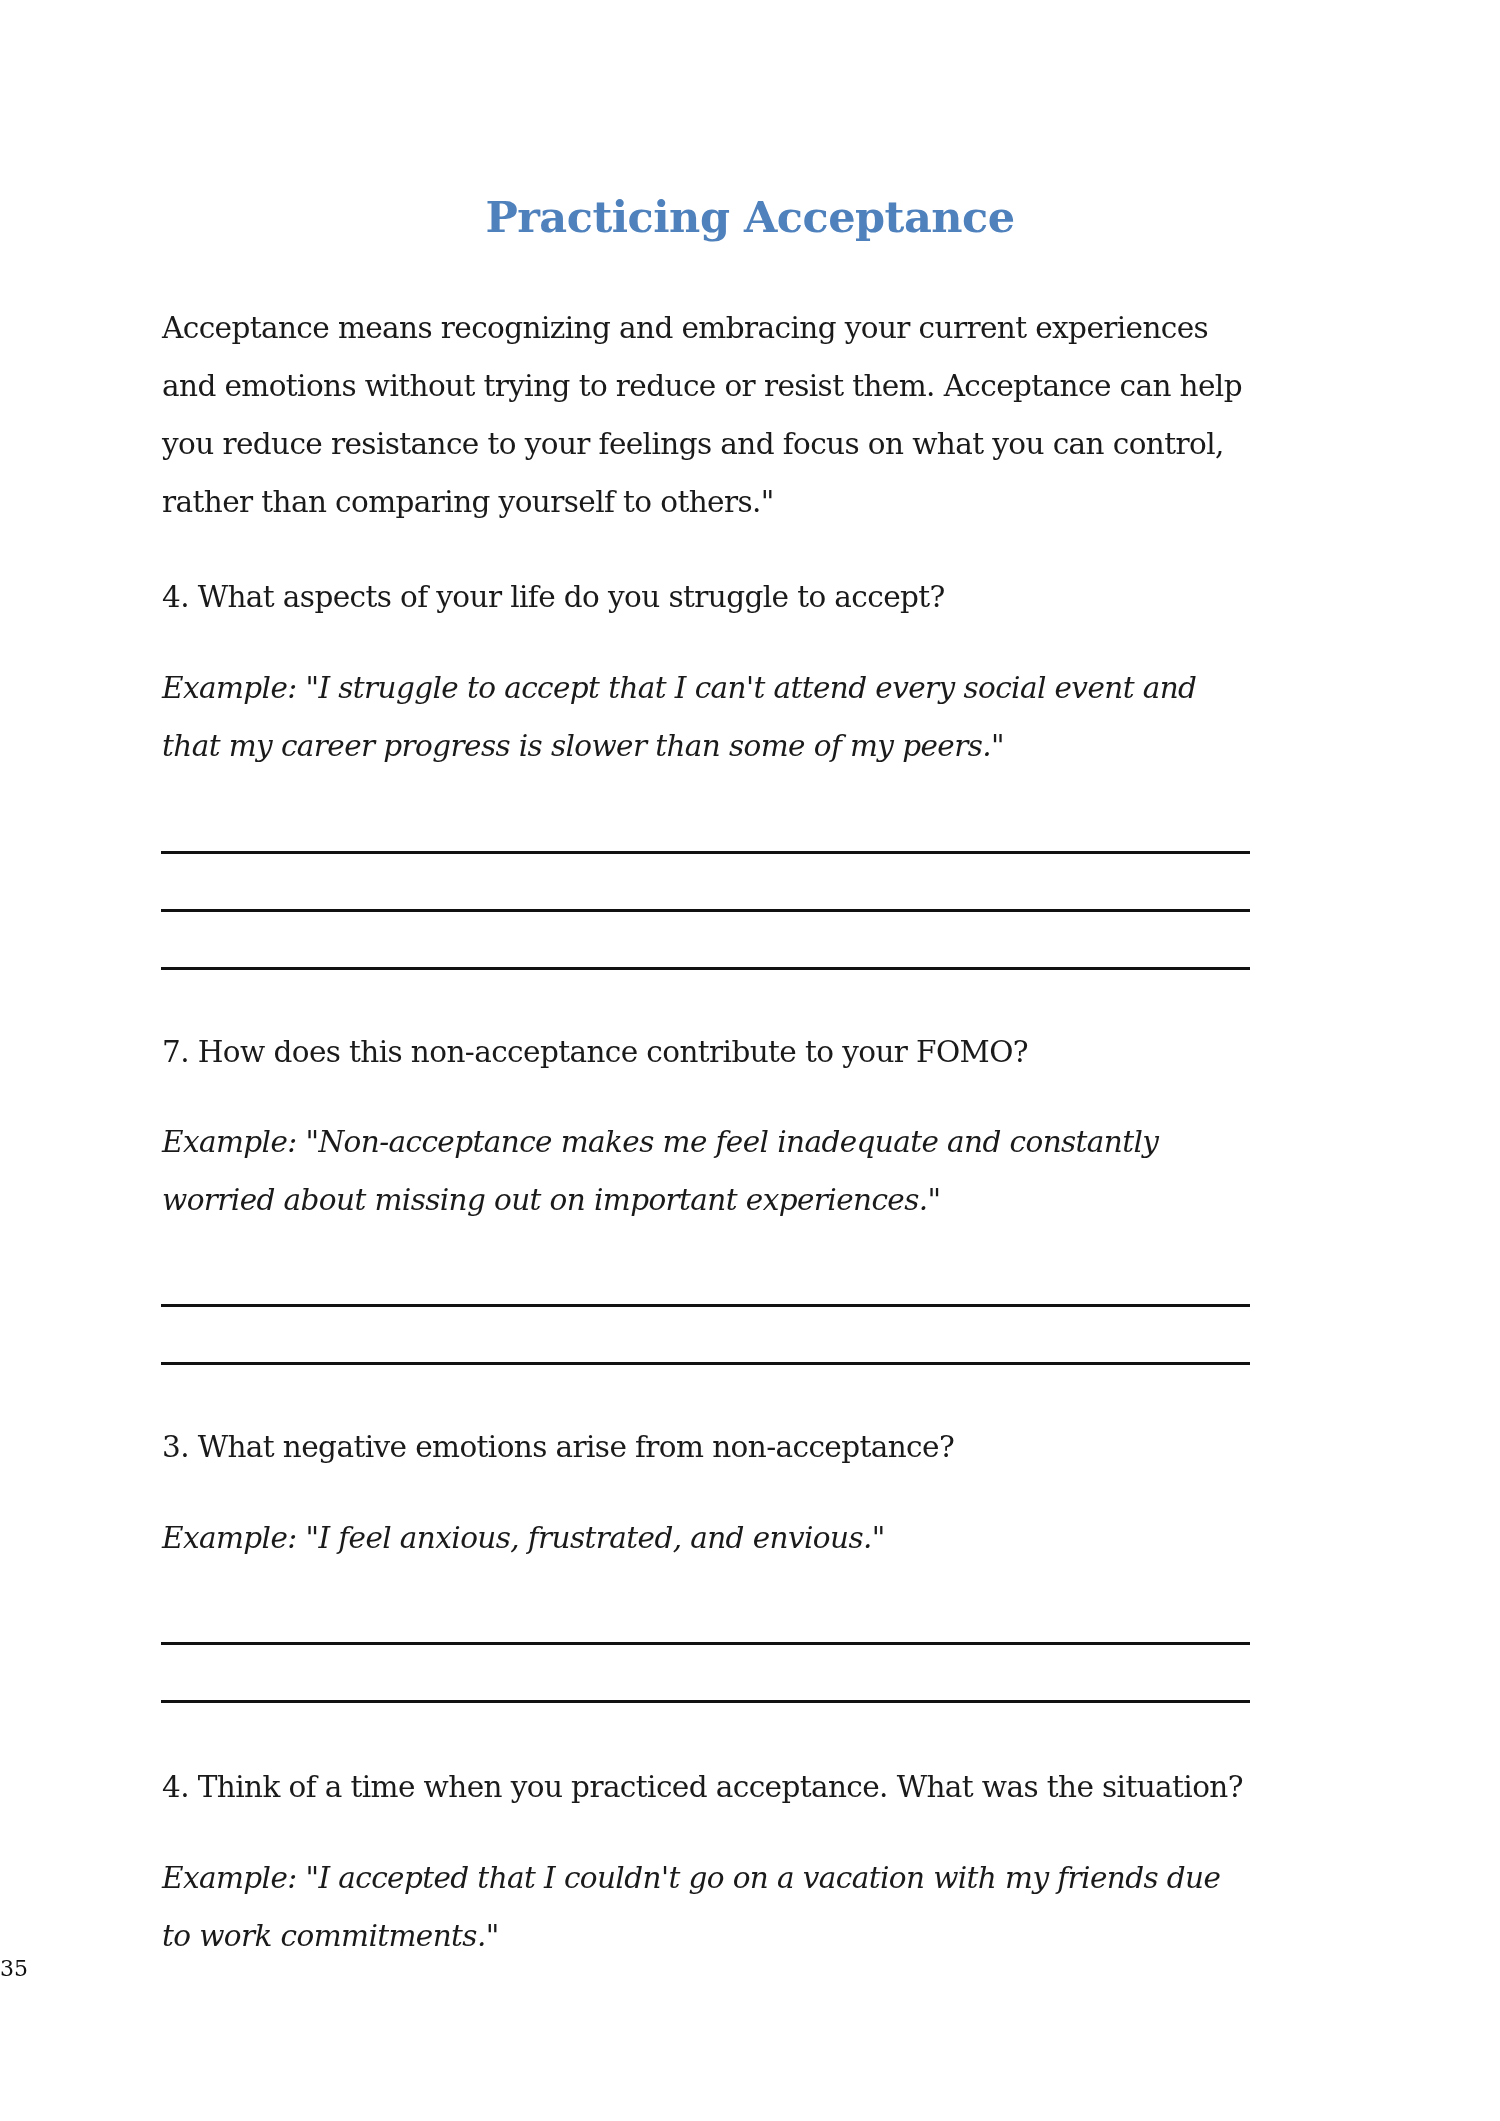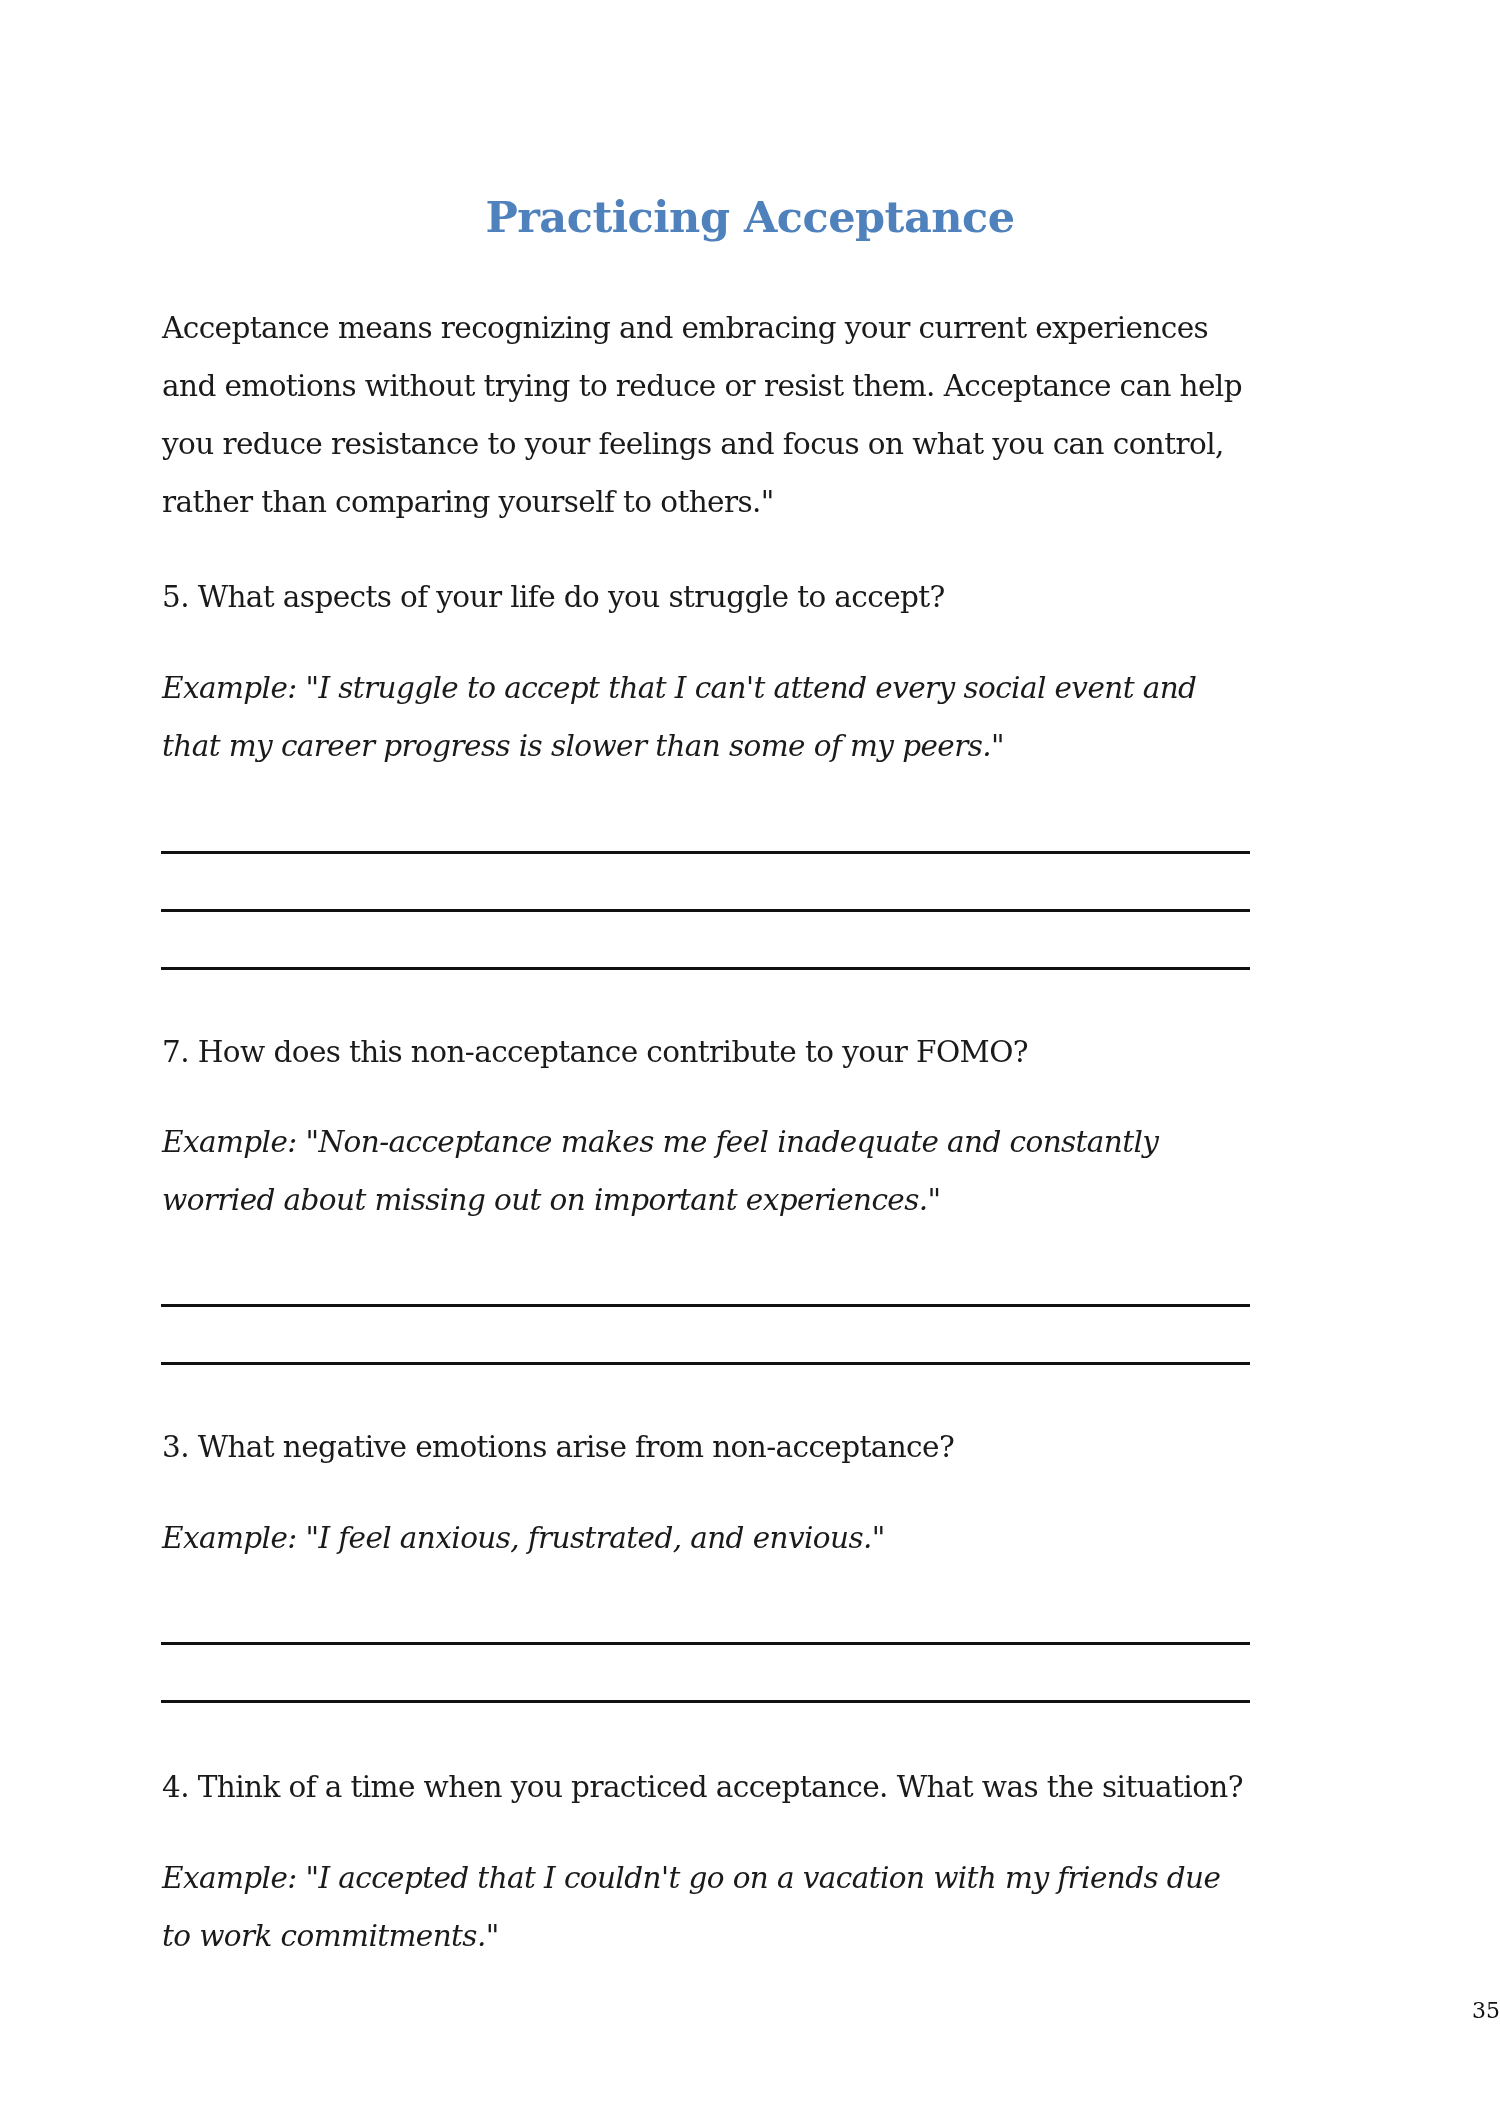--- a/index.html
+++ b/index.html
@@ -11,40 +11,40 @@
     letter-spacing: -0.5px; white-space: nowrap;
   }
   .line {
     position: absolute; left: 162px; white-space: nowrap;
     font-family: "DejaVu Serif", serif; font-size: 29.5px; color: #1a1a1a; line-height: 40px;
     letter-spacing: -0.6px;
   }
   .ital { font-style: italic; }
   .rule { position: absolute; left: 161px; width: 1089px; height: 3px; background: #111111; }
   .pagenum {
-    position: absolute; left: 0; width: 1500px; text-align: right; top: 1996px;
+    position: absolute; left: 0; width: 1500px; text-align: left; top: 1954px;
     font-family: "DejaVu Serif", serif; font-size: 22px; color: #111; line-height: 30px;
   }
 </style>
 </head>
 <body>
 
 <div class="page">
 
   <div class="title">Practicing Acceptance</div>
 
   <div>
     <div class="line" style="top:308px">Acceptance means recognizing and embracing your current experiences</div>
     <div class="line" style="top:366px">and emotions without trying to reduce or resist them. Acceptance can help</div>
     <div class="line" style="top:424px">you reduce resistance to your feelings and focus on what you can control,</div>
     <div class="line" style="top:482px">rather than comparing yourself to others."</div>
   </div>
 
   <div>
-    <div class="line" style="top:577px">5. What aspects of your life do you struggle to accept?</div>
+    <div class="line" style="top:577px">4. What aspects of your life do you struggle to accept?</div>
     <div class="line ital" style="top:668px">Example: "I struggle to accept that I can't attend every social event and</div>
     <div class="line ital" style="top:726px">that my career progress is slower than some of my peers."</div>
     <div class="rule" style="top:851px"></div>
     <div class="rule" style="top:909px"></div>
     <div class="rule" style="top:967px"></div>
   </div>
 
   <div>
     <div class="line" style="top:1032px">7. How does this non-acceptance contribute to your FOMO?</div>
     <div class="line ital" style="top:1122px">Example: "Non-acceptance makes me feel inadequate and constantly</div>

